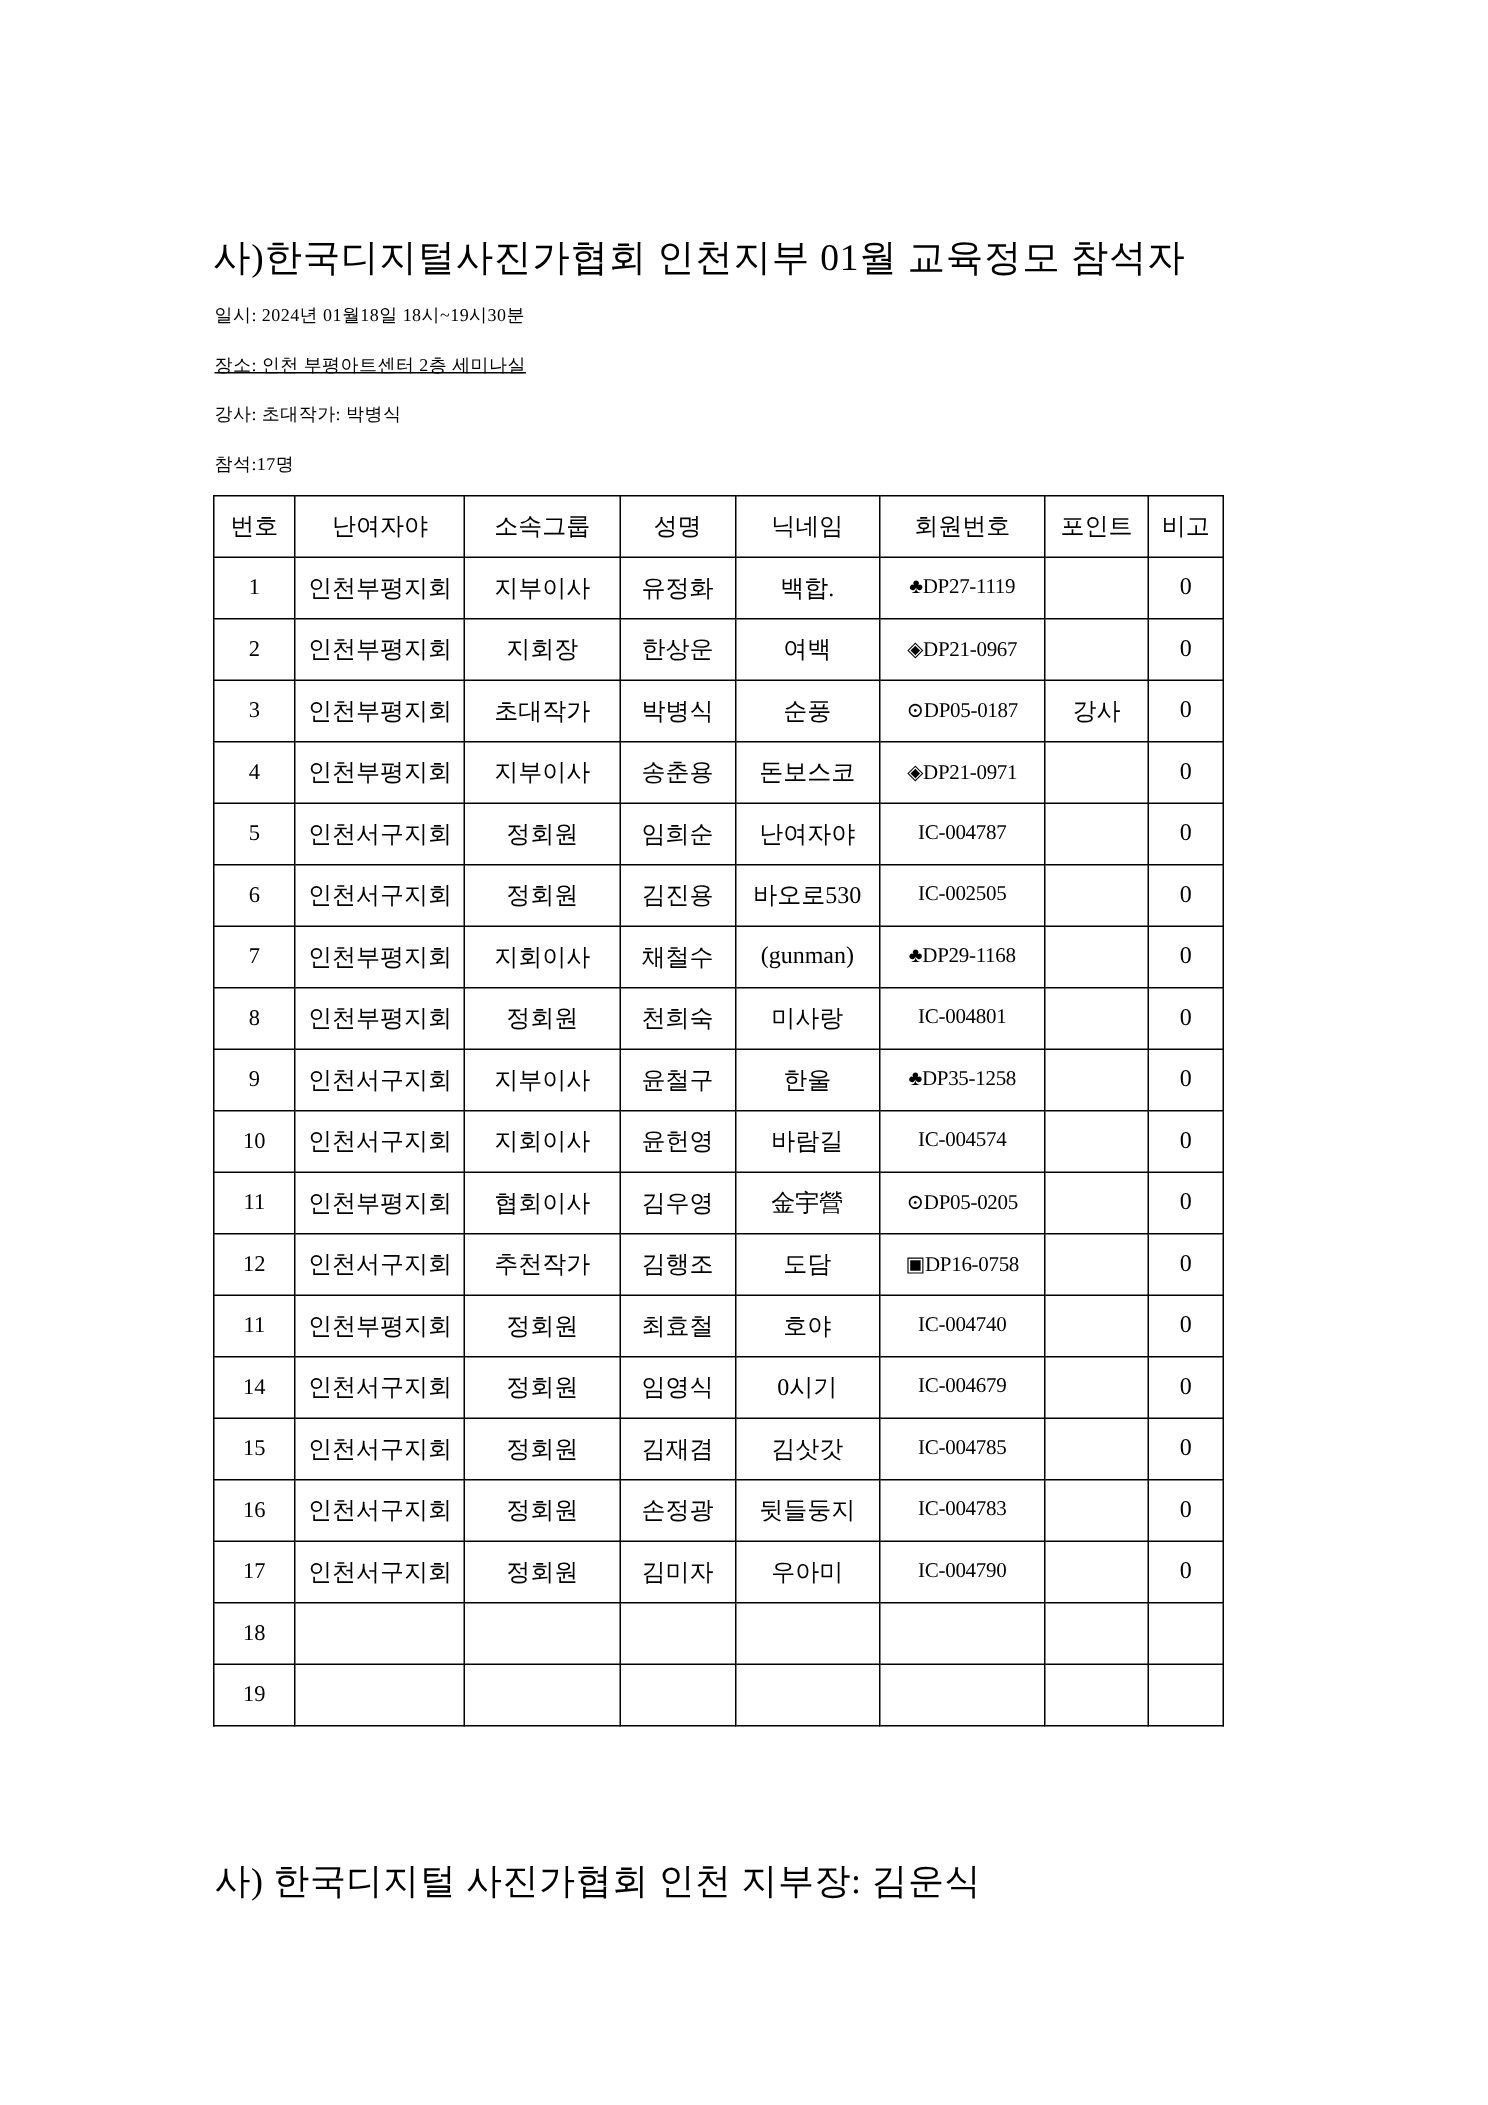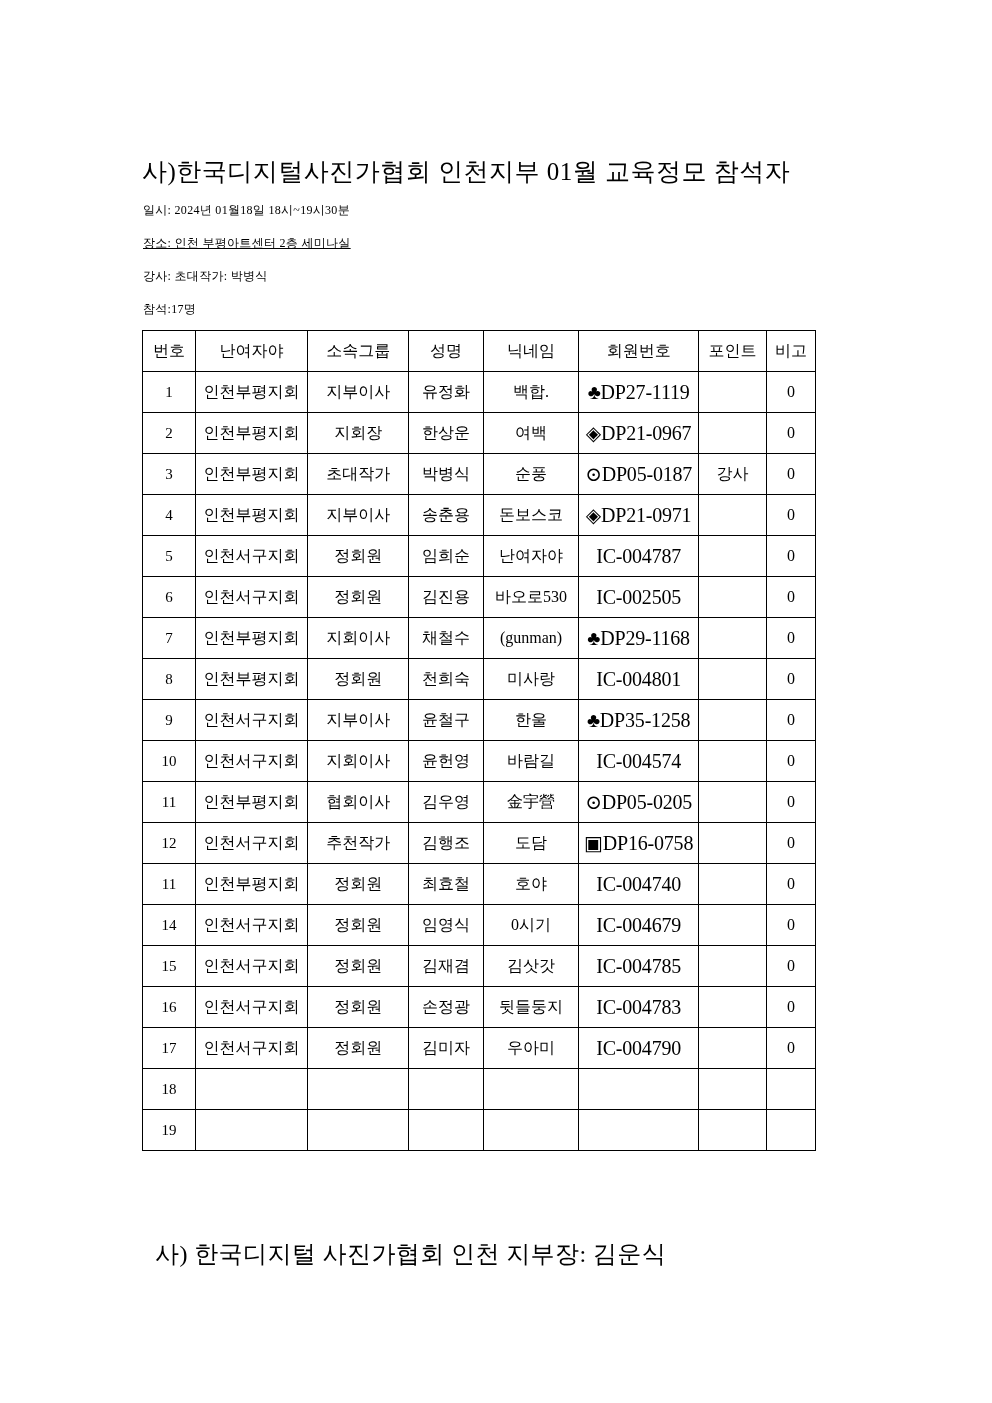--- a/index.html
+++ b/index.html
@@ -66,25 +66,25 @@
   col.c-branch  { width: 119px; }
   col.c-group   { width: 119px; }
   col.c-name    { width: 88px; }
   col.c-nick    { width: 105px; }
   col.c-member  { width: 124px; }
   col.c-point   { width: 76px; }
   col.c-remark  { width: 56px; }
 
   table.roster th { font-size: 16px; }
   td.num { font-size: 15px; }
-  td.member { font-size: 20px; letter-spacing: -0.2px; }
+  td.member { font-size: 14px; letter-spacing: -0.2px; }
 
   .footer-line {
     position: absolute;
-    left: 155px;
+    left: 143px;
     top: 1238px;
     font-size: 24px;
     letter-spacing: 0.4px;
     white-space: nowrap;
   }
 </style>
 </head>
 <body>
 
 <div class="page">

